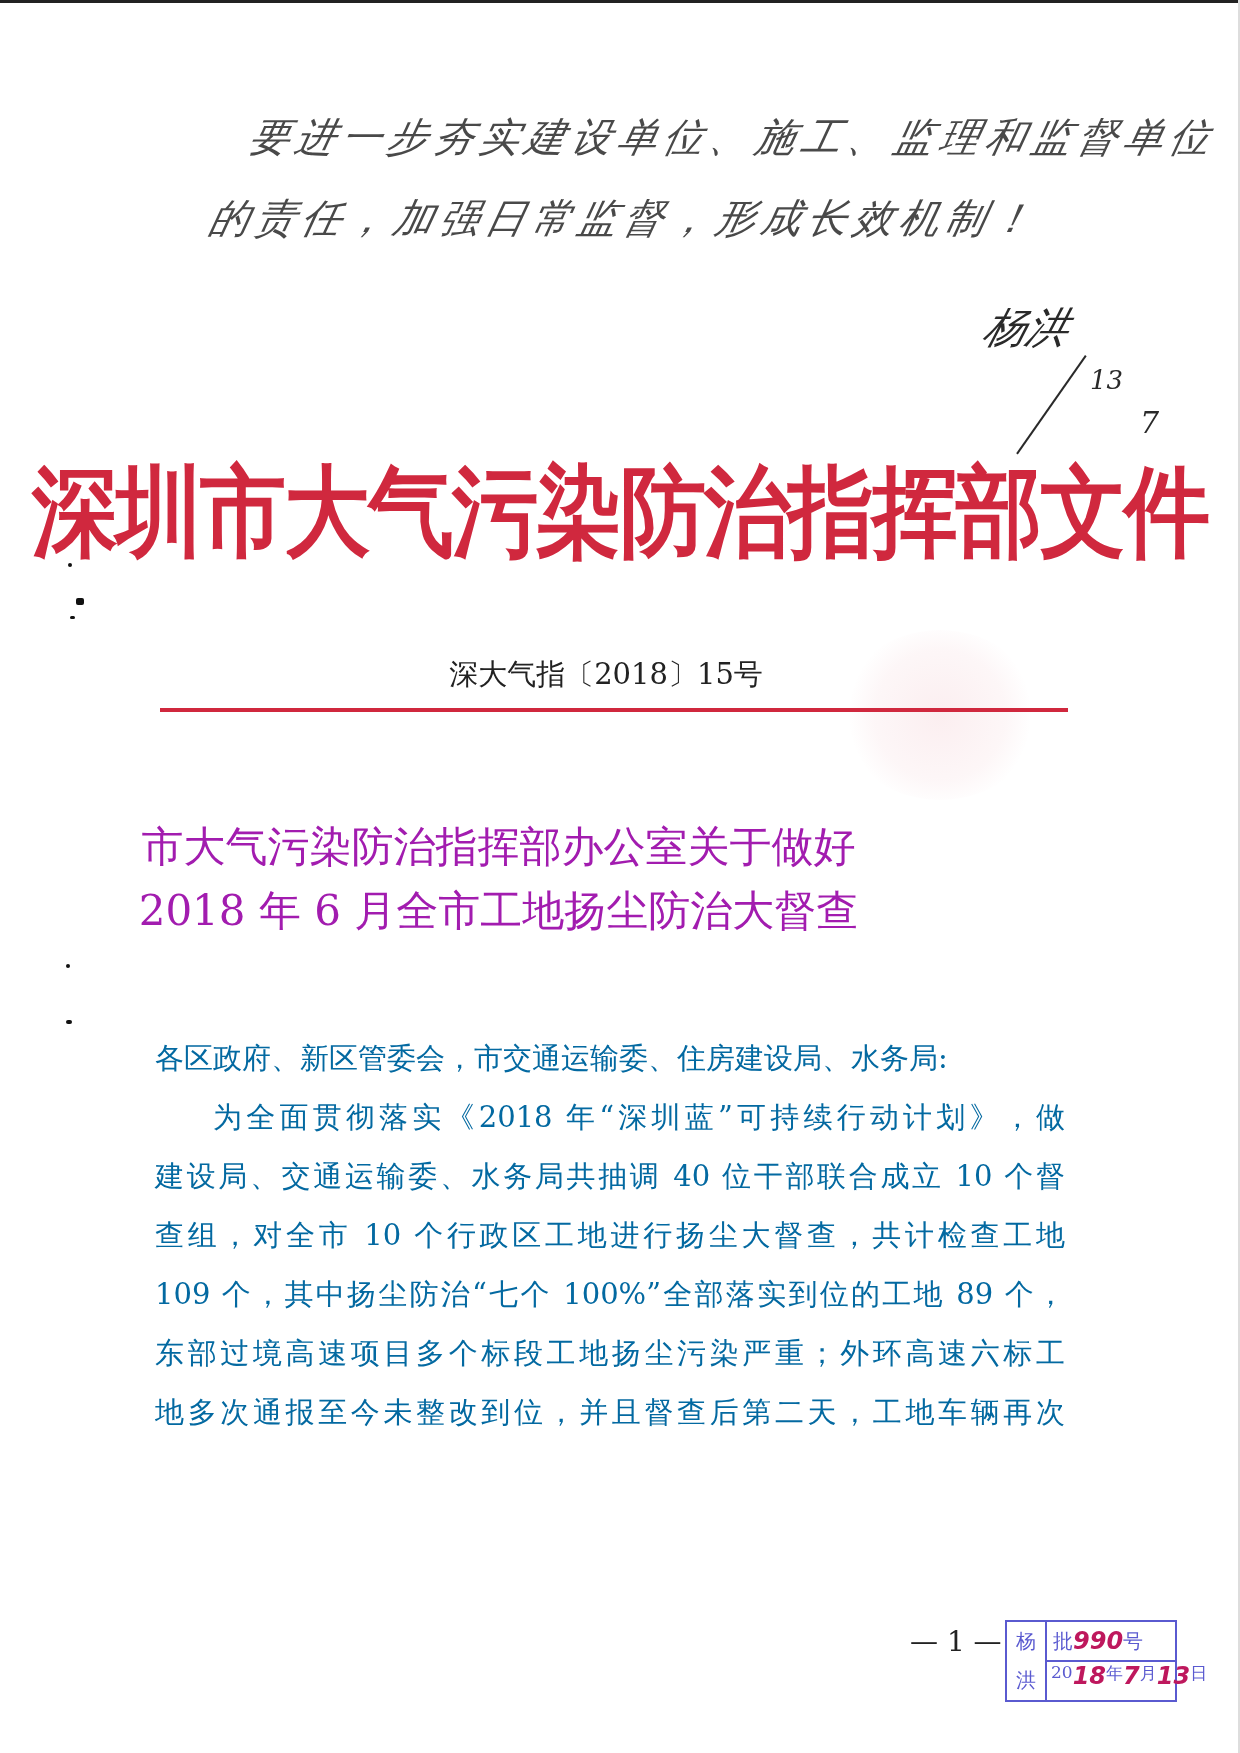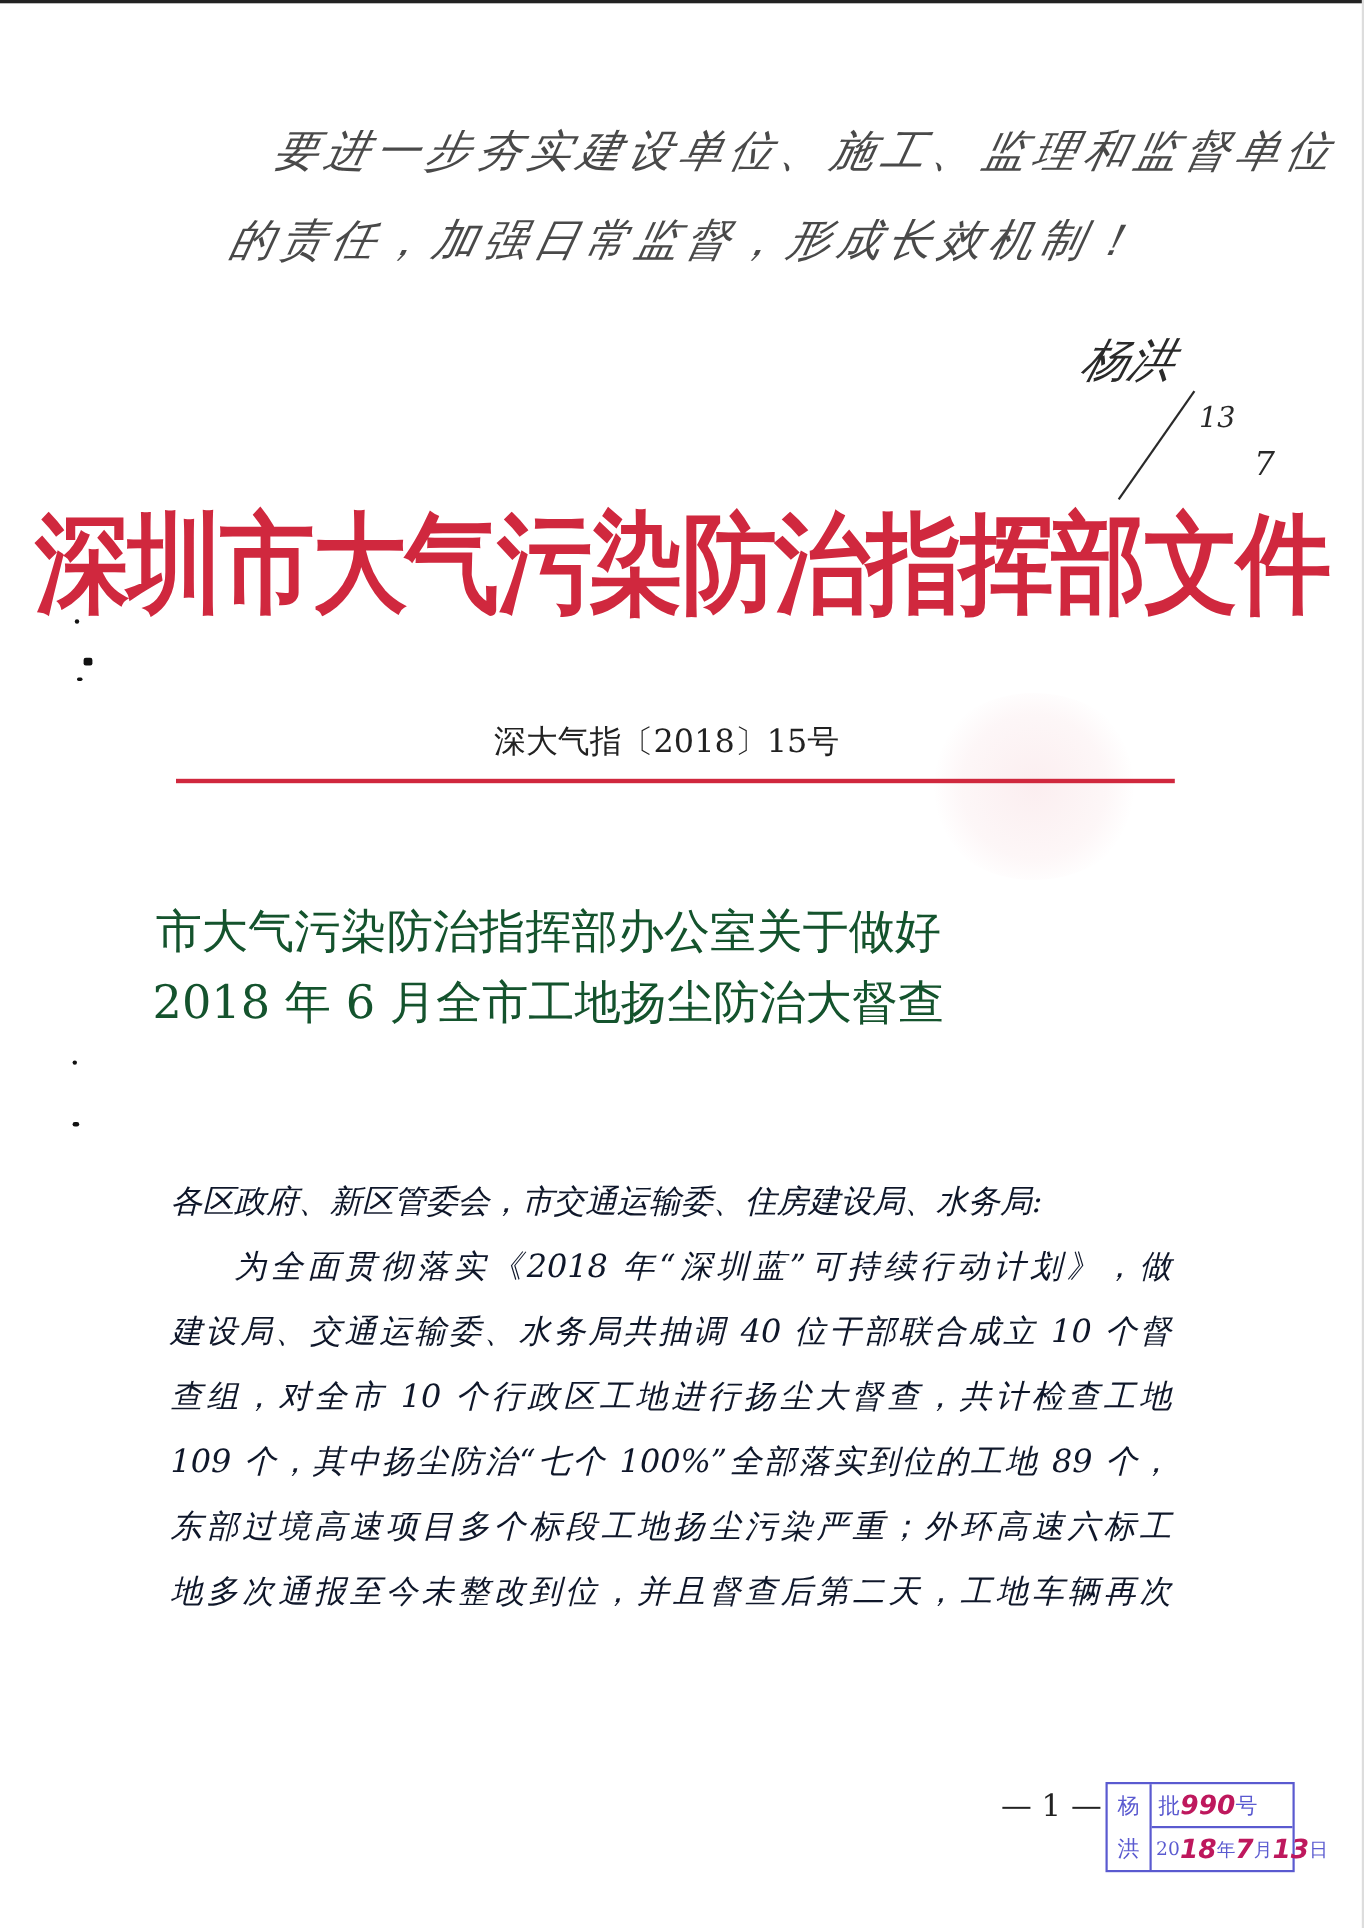--- a/index.html
+++ b/index.html
@@ -32,39 +32,39 @@
   .redrule { position: absolute; left: 160px; top: 708px; width: 908px; height: 4px; background: #d0283e; }
 
   
   .seal { position: absolute; left: 840px; top: 630px; width: 200px; height: 170px; border-radius: 50%;
     background: radial-gradient(circle, rgba(208,40,62,0.08) 0%, rgba(208,40,62,0.04) 50%, rgba(255,255,255,0) 70%); }
 
   
   .dot { position: absolute; width: 6px; height: 5px; background: #111; border-radius: 2px; }
 
   .title { position: absolute; left: 0; width: 997px; top: 815px; text-align: center; font-size: 42px;
-    line-height: 64px; color: #14532d; }
+    line-height: 64px; color: #a21caf; }
   .title div { white-space: nowrap; }
 
-  .body { position: absolute; left: 155px; top: 1063px; width: 910px; font-size: 29px; line-height: 59px; color: #0f172a; font-style: italic; }
+  .body { position: absolute; left: 155px; top: 1029px; width: 910px; font-size: 29px; line-height: 59px; color: #0369a1; }
   .body .salutation { white-space: nowrap; }
   .body .para { text-align: justify; }
   .body .para .line { display: block; white-space: nowrap; text-align: justify; text-align-last: justify; }
   .body .para .line.first { padding-left: 58px; }
 
   .footer-page { position: absolute; left: 910px; top: 1625px; font-size: 28px; color: #222; white-space: nowrap; }
 
   .stamp { position: absolute; left: 1005px; top: 1620px; width: 168px; height: 78px; border: 2px solid #5a5ad0;
     color: #5a5ad0; font-size: 20px; }
   .stamp .name { position: absolute; left: 0; top: 0; width: 38px; height: 78px; border-right: 2px solid #5a5ad0;
     display: flex; flex-direction: column; align-items: center; justify-content: space-around; }
   .stamp .r1 { position: absolute; left: 40px; top: 0; right: 0; height: 38px; border-bottom: 2px solid #5a5ad0;
     display: flex; align-items: center; padding-left: 6px; white-space: nowrap; }
   .stamp .r2 { position: absolute; left: 40px; top: 40px; right: 0; height: 38px;
-    display: flex; align-items: center; padding-left: 4px; white-space: nowrap; font-size: 17px; }
+    display: flex; align-items: flex-start; padding-left: 4px; white-space: nowrap; font-size: 17px; }
   .stamp .hand { font-family: "DejaVu Sans", sans-serif; font-style: italic; color: #be185d; font-size: 24px; font-weight: bold; }
 </style>
 </head>
 <body>
 
 <div class="page">
   <div class="topline"></div>
   <div class="rightline"></div>
 
   <div class="handwriting">

